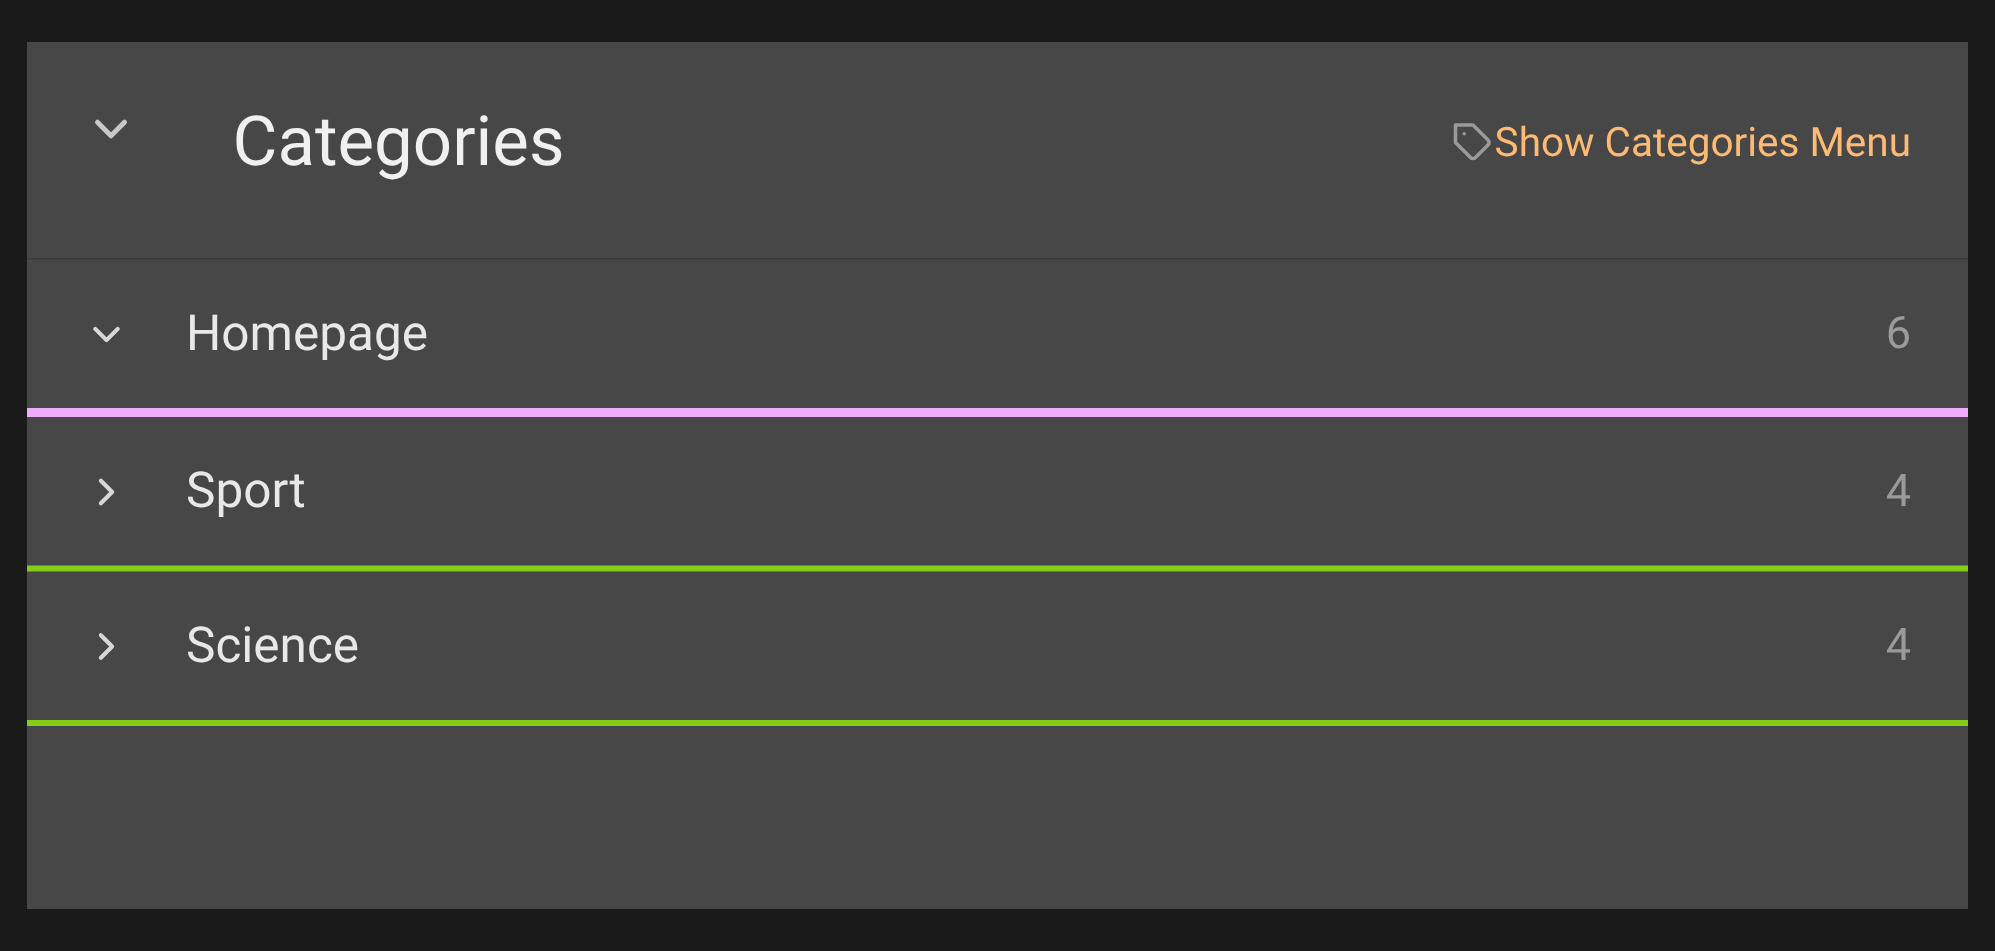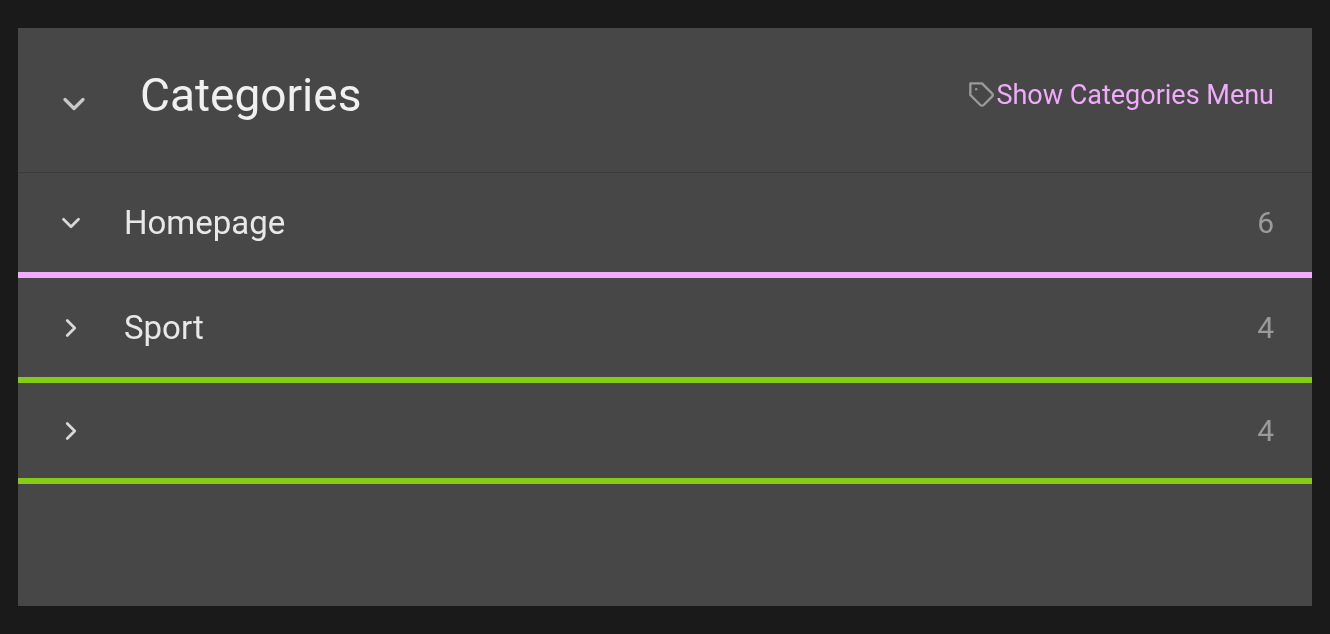--- a/index.html
+++ b/index.html
@@ -22,51 +22,51 @@
     }
     .header {
       display: flex;
       align-items: center;
       justify-content: space-between;
       padding: 40px 38px 50px 38px;
       border-bottom: 1px solid #3a3a3a;
     }
     .header-left {
       display: flex;
-      align-items: flex-end;
-      gap: 48px;
+      align-items: flex-start;
+      gap: 63px;
     }
     .header-title {
       color: #f0f0f0;
       font-size: 46px;
       font-weight: 400;
     }
     .header-right {
       display: flex;
       align-items: center;
-      color: #f0abfc;
+      color: #fdba74;
       font-size: 27px;
       font-weight: 400;
       cursor: pointer;
     }
     .chevron {
       display: inline-block;
     }
     .chevron svg {
       display: block;
     }
     .tag-icon svg {
       display: block;
     }
     .row {
       display: flex;
       align-items: center;
       justify-content: space-between;
       padding: 30px 38px;
-      border-bottom: 6px solid #84cc16;
+      border-bottom: 4px solid #84cc16;
     }
     .row-left {
       display: flex;
       align-items: center;
       gap: 38px;
     }
     .row-label {
       color: #e8e8e8;
       font-size: 33px;
       font-weight: 400;
@@ -169,17 +169,18 @@
     <span class="row-count">4</span>
   </div>
 
   <div class="row">
     <div class="row-left">
       <span class="chevron">
         <svg width="30" height="30" viewBox="0 0 24 24" fill="none" stroke="#d8d8d8" stroke-width="2.2" stroke-linecap="round" stroke-linejoin="round">
           <polyline points="9 18 15 12 9 6"></polyline>
         </svg>
       </span>
+      <span class="row-label">Science</span>
     </div>
     <span class="row-count">4</span>
   </div>
 
 </div>
 
 </body></html>

